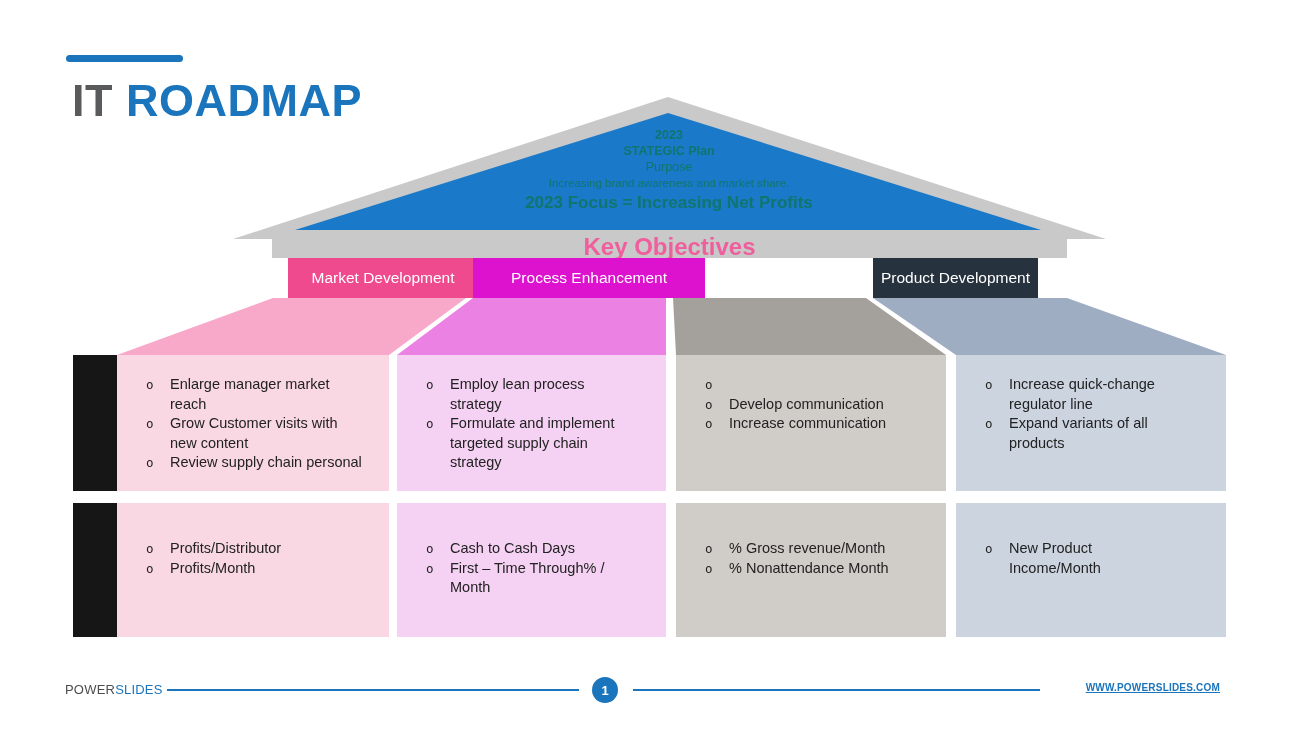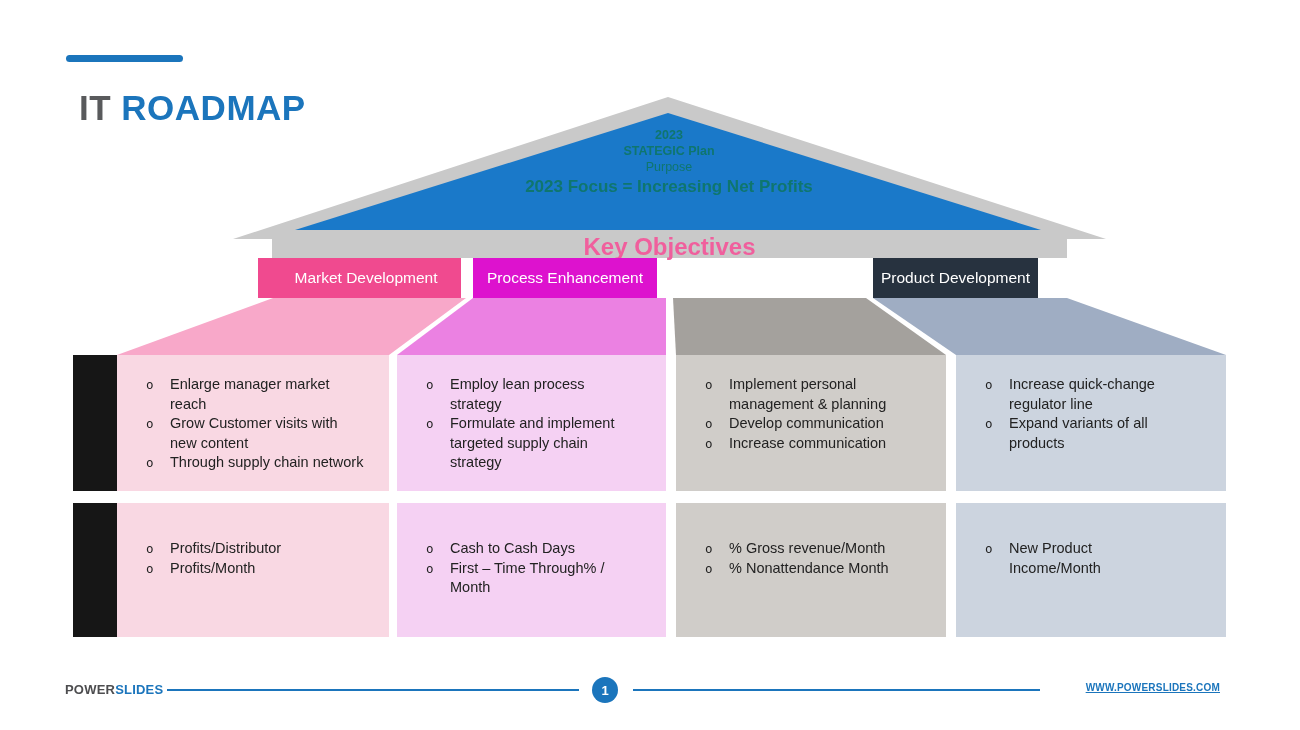--- a/index.html
+++ b/index.html
@@ -2,21 +2,21 @@
 <html><head>
 <meta charset="utf-8">
 <style>
   html,body{margin:0;padding:0;background:#ffffff;}
   .slide{
     position:relative;width:1300px;height:730px;background:#ffffff;overflow:hidden;
     font-family:"Liberation Sans",sans-serif;
   }
   
   .title-bar{position:absolute;left:66px;top:55px;width:117px;height:7px;background:#1B75BC;border-radius:3.5px;}
-  .page-title{position:absolute;left:64px;top:70px;margin:15px;font-size:35px;line-height:46px;font-weight:bold;letter-spacing:.5px;}
+  .page-title{position:absolute;left:64px;top:70px;margin:8px;font-size:45px;line-height:46px;font-weight:bold;letter-spacing:.5px;}
   .t-gray{color:#595A5C;}
   .t-blue{color:#1B75BC;}
   
   .shapes{position:absolute;left:0;top:0;width:1300px;height:730px;}
   
   .roof-text{position:absolute;left:419px;top:127px;width:500px;text-align:center;color:#0f766e;}
   .rt-sm{font-size:12.5px;line-height:16px;}
   .rt-xs{font-size:11.5px;line-height:16px;}
   .rt-b{font-weight:bold;}
   .rt-lg{font-size:17px;line-height:21px;font-weight:bold;margin-top:1px;}
@@ -29,21 +29,21 @@
   
   .black-bar{position:absolute;left:73px;width:44px;background:#161616;}
   
   .box{position:absolute;box-sizing:border-box;padding:20px 12px 0 29px;}
   .box.row1{top:355px;height:136px;}
   .box.row2{top:503px;height:134px;padding-top:36px;}
   .li{display:flex;}
   .marker{flex:0 0 24px;font-family:"DejaVu Sans Mono",monospace;font-size:12.5px;line-height:19.5px;color:#222222;}
   .txt{white-space:pre-line;font-size:14.5px;line-height:19.5px;color:#222222;}
   
-  .brand{position:absolute;left:65px;top:682px;font-size:13px;font-weight:bold;letter-spacing:.2px;}
+  .brand{position:absolute;left:65px;top:682px;font-size:13px;font-weight:normal;letter-spacing:.2px;}
   .b-dark{color:#4D4D4F;}
   .b-blue{color:#1B75BC;}
   .f-line{position:absolute;top:689px;height:2px;background:#1B75BC;}
   .f-line-left{left:167px;width:412px;}
   .f-line-right{left:633px;width:407px;}
   .page-badge{position:absolute;left:592px;top:677px;width:26px;height:26px;border-radius:50%;
     background:#1B75BC;color:#ffffff;font-size:13px;font-weight:bold;
     display:flex;align-items:center;justify-content:center;}
   .site{position:absolute;left:1020px;top:682px;width:200px;text-align:right;
     font-size:10px;font-weight:bold;color:#1B75BC;letter-spacing:.2px;text-decoration:underline;}
@@ -62,66 +62,65 @@
     <polygon points="273,298 466,298 389,355 117,355" fill="#F8A8C9"></polygon>
     <polygon points="473,298 666,298 666,355 397,355" fill="#EB81E2"></polygon>
     <polygon points="673,298 866,298 946,355 676,355" fill="#A4A19D"></polygon>
     <polygon points="873,298 1067,298 1226,355 956,355" fill="#9FADC3"></polygon>
   </svg>
 
   <div class="roof-text">
     <div class="rt-sm rt-b">2023</div>
     <div class="rt-sm rt-b">STATEGIC Plan</div>
     <div class="rt-sm">Purpose</div>
+    <div class="rt-xs">Increasing brand awareness and market share.</div>
     <div class="rt-lg">2023 Focus = Increasing Net Profits</div>
   </div>
 
   <div class="band-label">Key Objectives</div>
 
-  <div class="col-header" style="left: 258px; width: 190px; background-color: rgb(240, 74, 143); padding-left: 13px;">Market Development</div>
-  <div class="col-header" style="left: 473px; width: 184px; background-color: rgb(221, 18, 206);">Process Enhancement</div>
+  <div class="col-header" style="left: 288px; width: 190px; background-color: rgb(240, 74, 143);">Market Development</div>
+  <div class="col-header" style="left: 473px; width: 232px; background-color: rgb(221, 18, 206);">Process Enhancement</div>
   <div class="col-header" style="left: 873px; width: 165px; background-color: rgb(39, 50, 63);">Product Development</div>
 
   <div class="black-bar" style="top:355px;height:136px;"></div>
   <div class="black-bar" style="top:503px;height:134px;"></div>
 
   <div class="box row1" style="left: 117px; width: 272px; background-color: rgb(249, 216, 227);">
       <div class="li">
         <span class="marker">o</span>
         <span class="txt">Enlarge manager market
 reach</span>
       </div>
       <div class="li">
         <span class="marker">o</span>
         <span class="txt">Grow Customer visits with
 new content</span>
       </div>
       <div class="li">
         <span class="marker">o</span>
-        <span class="txt">Through supply chain network</span>
+        <span class="txt">Review supply chain personal</span>
       </div>
     </div>
   <div class="box row1" style="left: 397px; width: 269px; background-color: rgb(245, 209, 243);">
       <div class="li">
         <span class="marker">o</span>
         <span class="txt">Employ lean process
 strategy</span>
       </div>
       <div class="li">
         <span class="marker">o</span>
         <span class="txt">Formulate and implement
 targeted supply chain
 strategy</span>
       </div>
     </div>
   <div class="box row1" style="left: 676px; width: 270px; background-color: rgb(208, 205, 201);">
       <div class="li">
         <span class="marker">o</span>
-        <span class="txt">Implement personal
-management &amp; planning</span>
       </div>
       <div class="li">
         <span class="marker">o</span>
         <span class="txt">Develop communication</span>
       </div>
       <div class="li">
         <span class="marker">o</span>
         <span class="txt">Increase communication</span>
       </div>
     </div>

